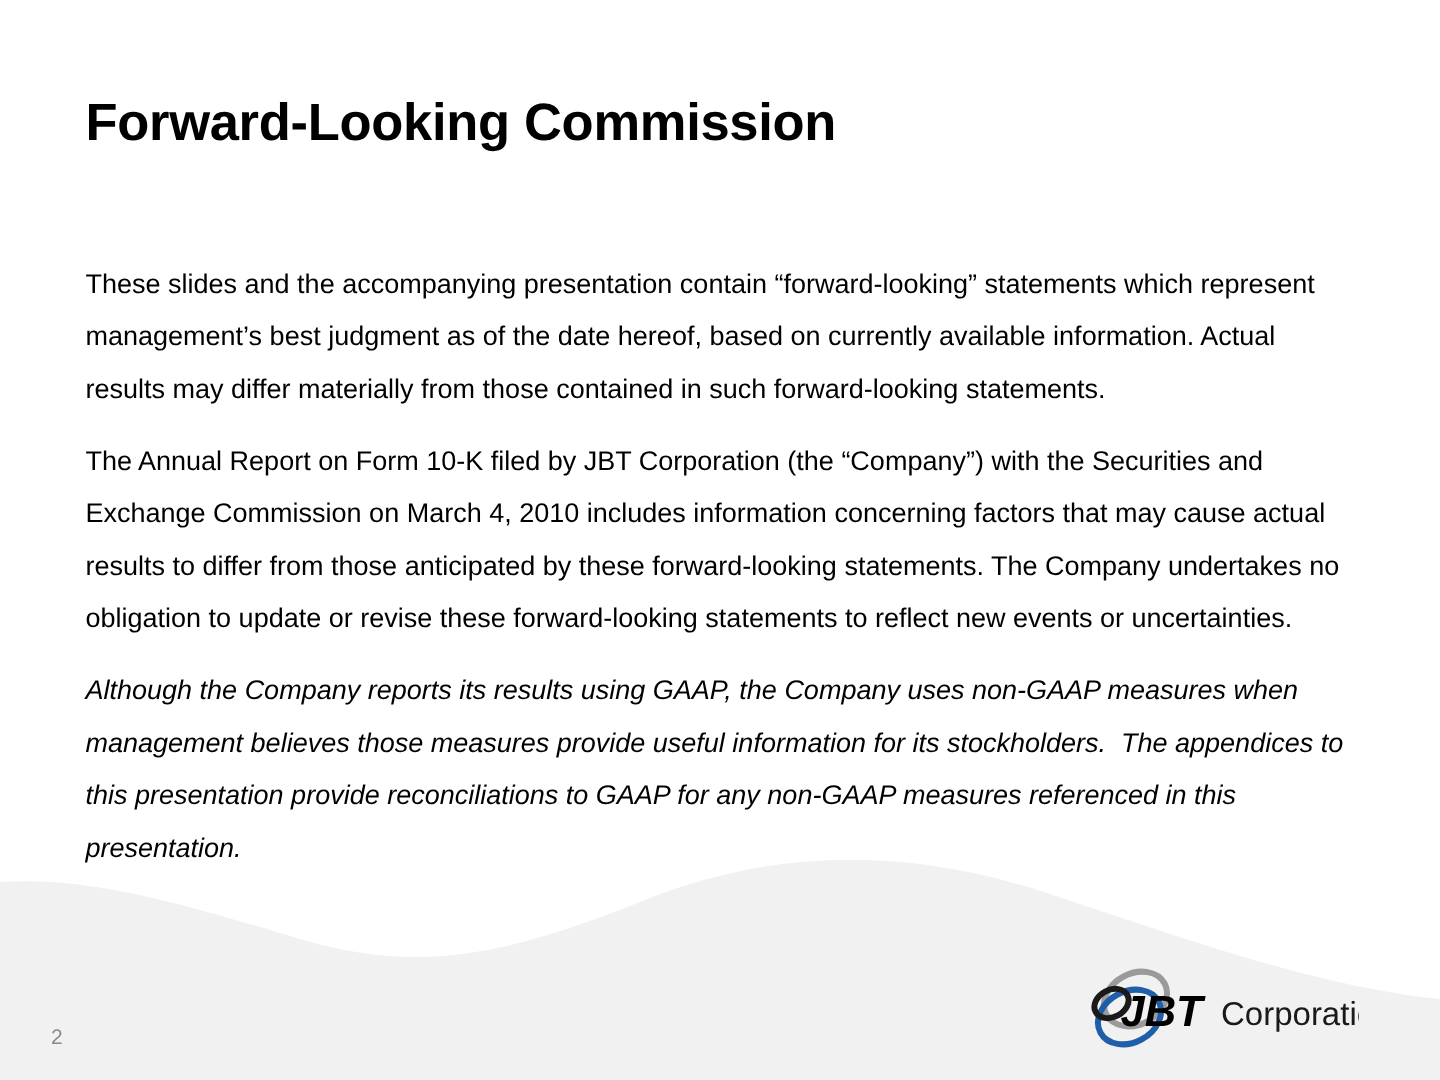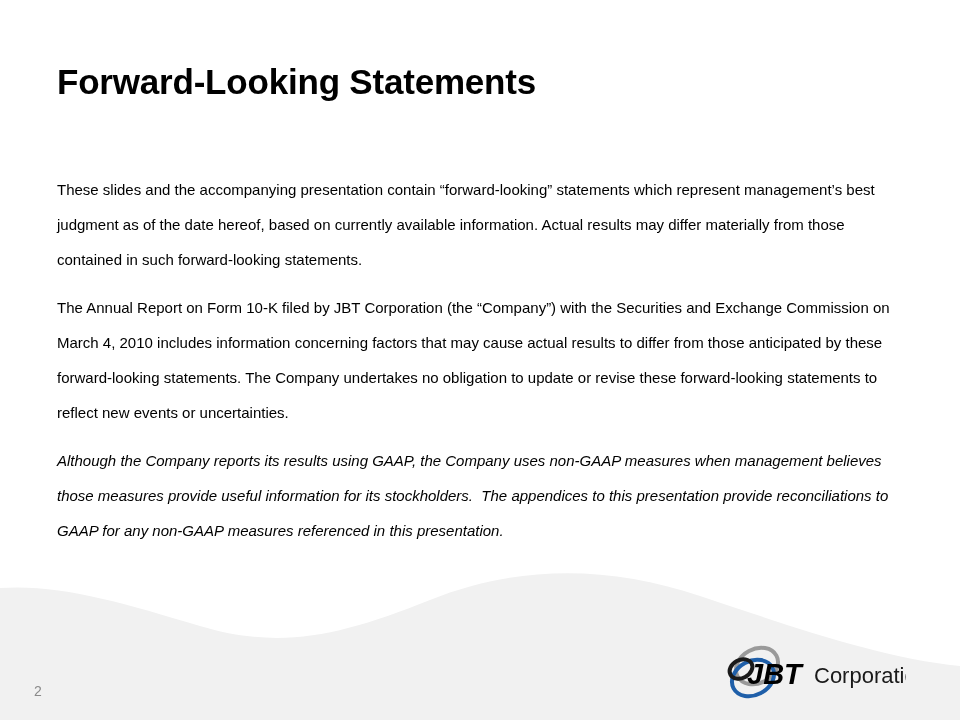--- a/index.html
+++ b/index.html
@@ -45,21 +45,21 @@
   }
 
   
   #body-text {
     position: absolute;
     left: 57px;
     top: 172px;
     width: 845px;
   }
   .body-paragraph {
-    font-size: 15px;
+    font-size: 18px;
     line-height: 35px;
     color: #000000;
     margin: 0 0 13px 0;
     text-align: left;
     white-space: pre-wrap;
   }
   .body-paragraph:last-child {
     margin-bottom: 0;
     font-style: italic;
   }
@@ -87,21 +87,21 @@
 </style>
 </head>
 <body>
 
 <div id="slide">
 
   <svg id="wave-decoration" viewBox="0 0 960 180" preserveAspectRatio="none" aria-hidden="true">
     <path d="M0,48 C60,44 120,62 200,86 C280,110 340,96 430,60 C520,24 610,26 700,56 C790,86 880,118 960,126 L960,180 L0,180 Z" fill="#f1f1f1"></path>
   </svg>
 
-  <div id="slide-title">Forward-Looking Statements</div>
+  <div id="slide-title">Forward-Looking Commission</div>
 
   <div id="body-text">
     <p class="body-paragraph">These slides and the accompanying presentation contain “forward-looking” statements which represent management’s best judgment as of the date hereof, based on currently available information. Actual results may differ materially from those contained in such forward-looking statements.</p>
     <p class="body-paragraph">The Annual Report on Form 10-K filed by JBT Corporation (the “Company”) with the Securities and Exchange Commission on March 4, 2010 includes information concerning factors that may cause actual results to differ from those anticipated by these forward-looking statements. The Company undertakes no obligation to update or revise these forward-looking statements to reflect new events or uncertainties.</p>
     <p class="body-paragraph">Although the Company reports its results using GAAP, the Company uses non-GAAP measures when management believes those measures provide useful information for its stockholders.  The appendices to this presentation provide reconciliations to GAAP for any non-GAAP measures referenced in this presentation.</p>
   </div>
 
   <div id="page-number">2</div>
 
   <div id="brand-logo">

